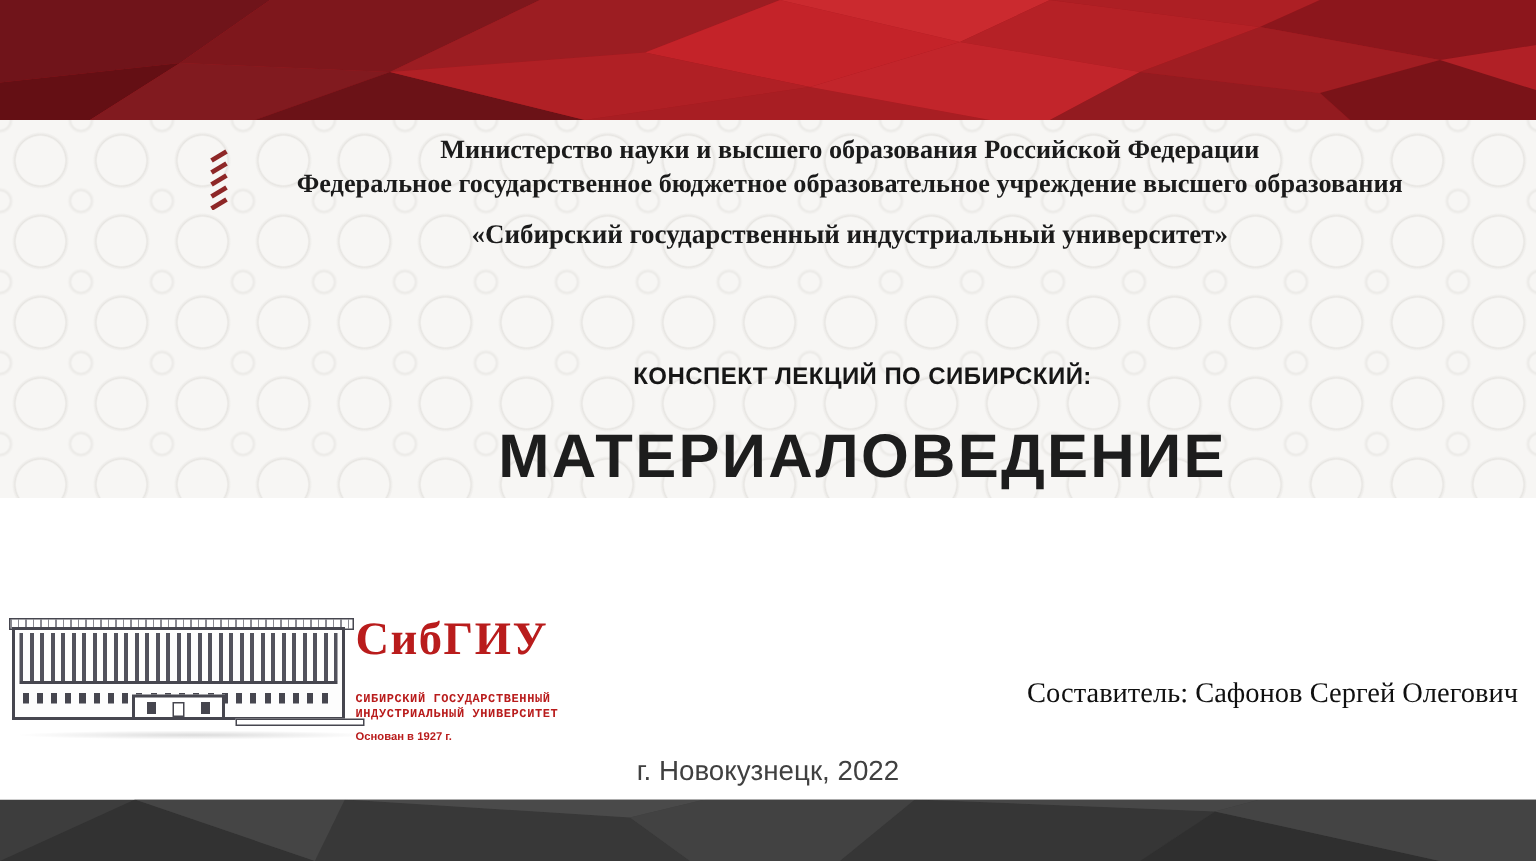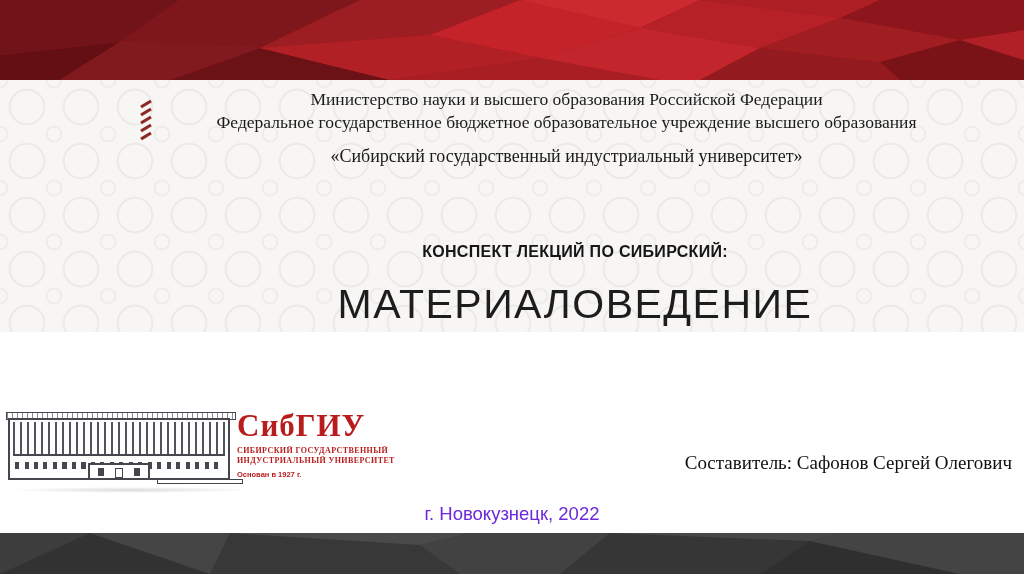--- a/index.html
+++ b/index.html
@@ -18,56 +18,56 @@
     background-color:#f7f6f4;
     background-image:
       radial-gradient(circle, rgba(125,120,110,0) 16px, rgba(125,120,110,0.13) 17px, rgba(125,120,110,0) 19px),
       radial-gradient(circle, rgba(125,120,110,0) 6px, rgba(125,120,110,0.11) 7px, rgba(125,120,110,0) 9px);
     background-size:54px 54px,54px 54px;
     background-position:0 0,27px 27px;
   }
   
   .red-mark{position:absolute;left:139px;top:98px;width:14px;height:42px;}
   
-  .inst-block{position:absolute;left:109px;right:0;top:88px;text-align:center;color:#1b1b1b;}
+  .inst-block{position:absolute;left:109px;right:0;top:88px;text-align:center;color:#1b1b1b;font-weight:bold;}
   .inst-line-sm{font-size:17.5px;line-height:23px;}
   .inst-line-univ{font-size:18px;line-height:22px;margin-top:11px;}
   .inst-line-dept{font-size:17.5px;line-height:22px;margin-top:9px;}
   
   .subject-label{
     position:absolute;left:126px;right:0;top:243px;text-align:center;
     font-family:"Liberation Sans","DejaVu Sans",sans-serif;
     font-weight:bold;font-size:16px;letter-spacing:.3px;color:#161616;
   }
   .main-title{
     position:absolute;left:126px;right:0;top:281px;text-align:center;
     font-family:"Liberation Sans","DejaVu Sans",sans-serif;
-    font-weight:normal;font-size:41px;letter-spacing:1.5px;color:#1d1d1d;
+    font-weight:bold;font-size:41px;letter-spacing:1.5px;color:#1d1d1d;
   }
   
   .logo-block{position:absolute;left:0;top:405px;width:400px;height:90px;}
   .b-roof{position:absolute;left:6px;top:7px;width:228px;height:6px;border:1.5px solid #46464f;background:repeating-linear-gradient(90deg,#8a8a92 0 1px,transparent 1px 5px);}
   .building{position:absolute;left:8px;top:13px;width:222px;height:62px;border:2px solid #46464f;background:#fdfdfd;box-sizing:border-box;}
   .b-colonnade{height:32px;margin:2px 3px 0;background:repeating-linear-gradient(90deg,#52525c 0 2.5px,transparent 2.5px 7px);border-bottom:2px solid #46464f;}
   .b-windows{height:7px;margin:6px 5px 0;background:repeating-linear-gradient(90deg,#46464f 0 4px,transparent 4px 9.5px);}
   .b-entrance{position:absolute;bottom:-2px;left:50%;transform:translateX(-50%);width:62px;height:17px;background:#fff;border:2px solid #46464f;box-sizing:border-box;}
   .b-entrance:before,.b-entrance:after{content:"";position:absolute;top:3px;width:6px;height:8px;background:#46464f;}
   .b-entrance:before{left:8px;} .b-entrance:after{right:8px;}
   .b-door{position:absolute;top:3px;left:50%;transform:translateX(-50%);width:8px;height:10px;border:1.5px solid #46464f;box-sizing:border-box;}
   .b-steps{position:absolute;left:50%;transform:translateX(-50%);top:74px;width:86px;height:5px;border:1.5px solid #46464f;background:#fff;box-sizing:border-box;}
   .b-shadow{position:absolute;left:10px;top:82px;width:240px;height:6px;background:radial-gradient(ellipse at center,rgba(0,0,0,0.14),rgba(0,0,0,0) 70%);}
   .logo-text{position:absolute;left:237px;top:5px;width:160px;color:#b91c1c;}
   .logo-name{font-family:"Liberation Serif","DejaVu Serif",serif;font-weight:bold;font-size:31px;line-height:32px;letter-spacing:1px;}
-  .logo-sub{font-family:Liberation Serif, serif;font-weight:bold;font-size:8px;line-height:10px;letter-spacing:.4px;margin-top:4px;white-space:nowrap;}
+  .logo-sub{font-family:Liberation Mono, monospace;font-weight:bold;font-size:8px;line-height:10px;letter-spacing:.4px;margin-top:20px;white-space:nowrap;}
   .logo-founded{font-family:"Liberation Sans","DejaVu Sans",sans-serif;font-weight:bold;font-size:7.5px;margin-top:4px;}
   
   .composer-line{position:absolute;right:12px;top:452px;font-size:19px;color:#101010;}
   .city-line{
     position:absolute;left:0;right:0;top:503px;text-align:center;
-    font-family:"Liberation Sans","DejaVu Sans",sans-serif;font-size:18.5px;color:#6d28d9;
+    font-family:"Liberation Sans","DejaVu Sans",sans-serif;font-size:18.5px;color:#404040;
   }
 </style>
 </head>
 <body>
 
 <div class="slide">
 
   <div class="banner-top">
     <svg viewBox="0 0 1024 80" preserveAspectRatio="none">
       <rect width="1024" height="80" fill="#a5191f"></rect>

